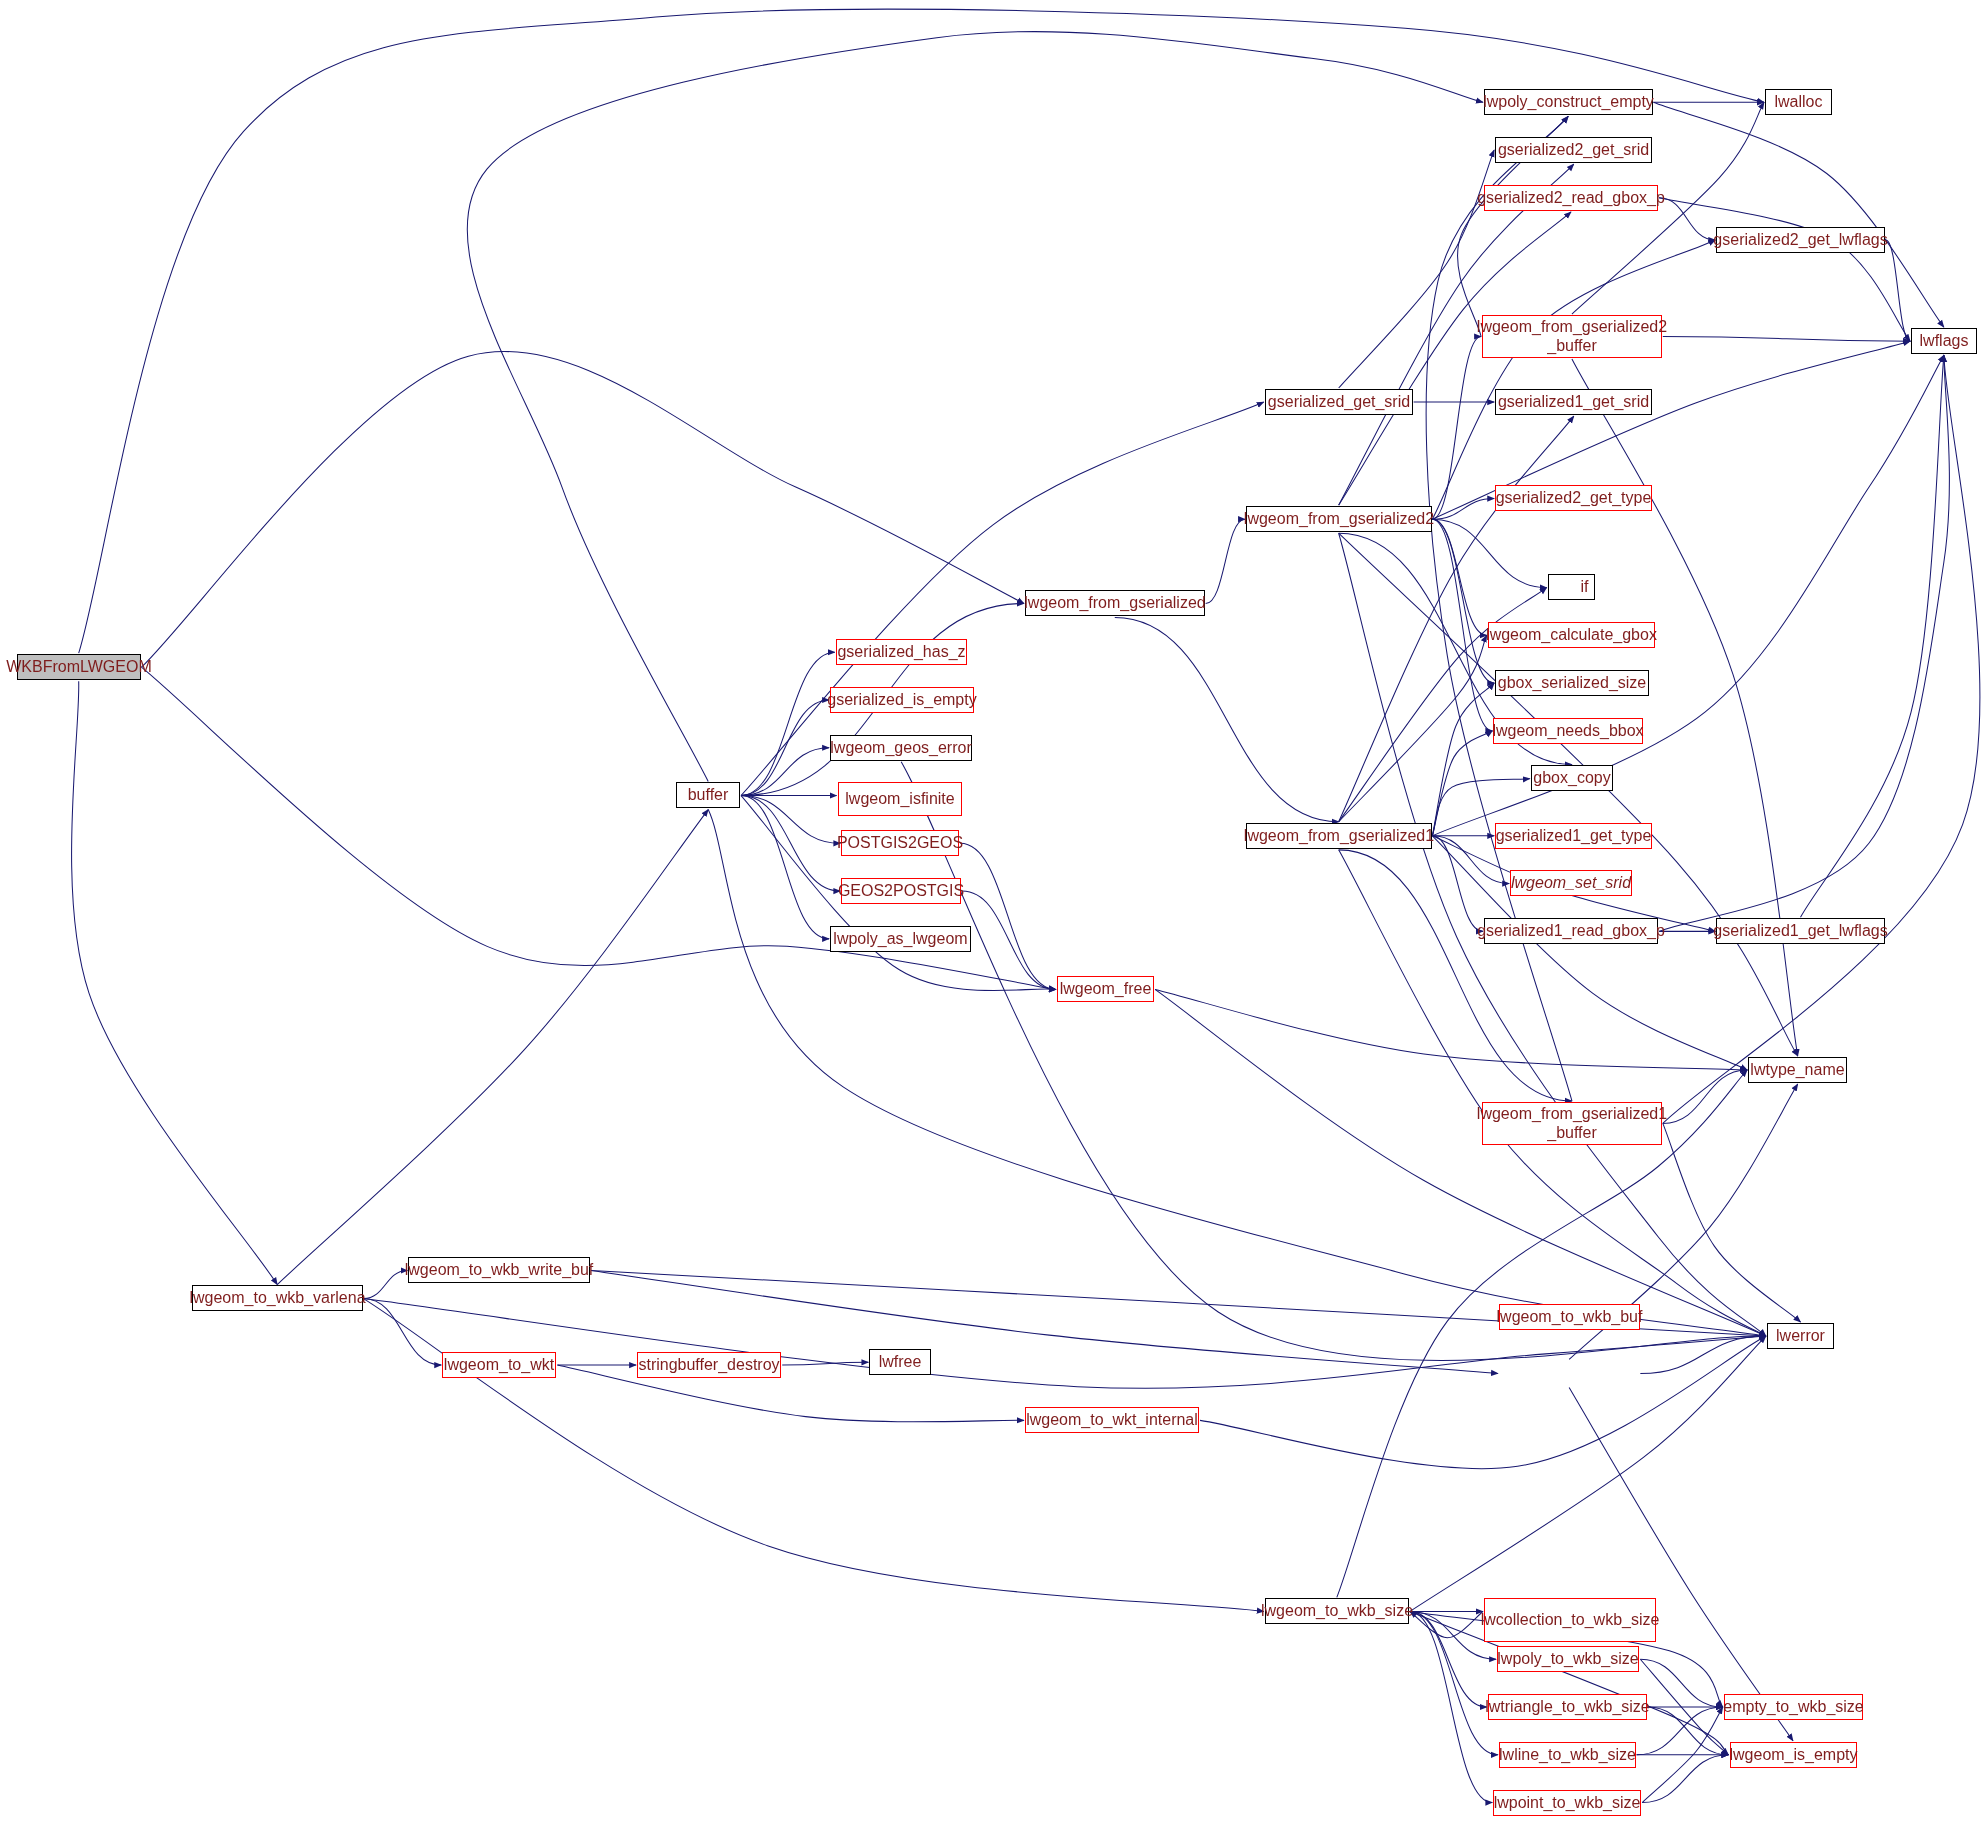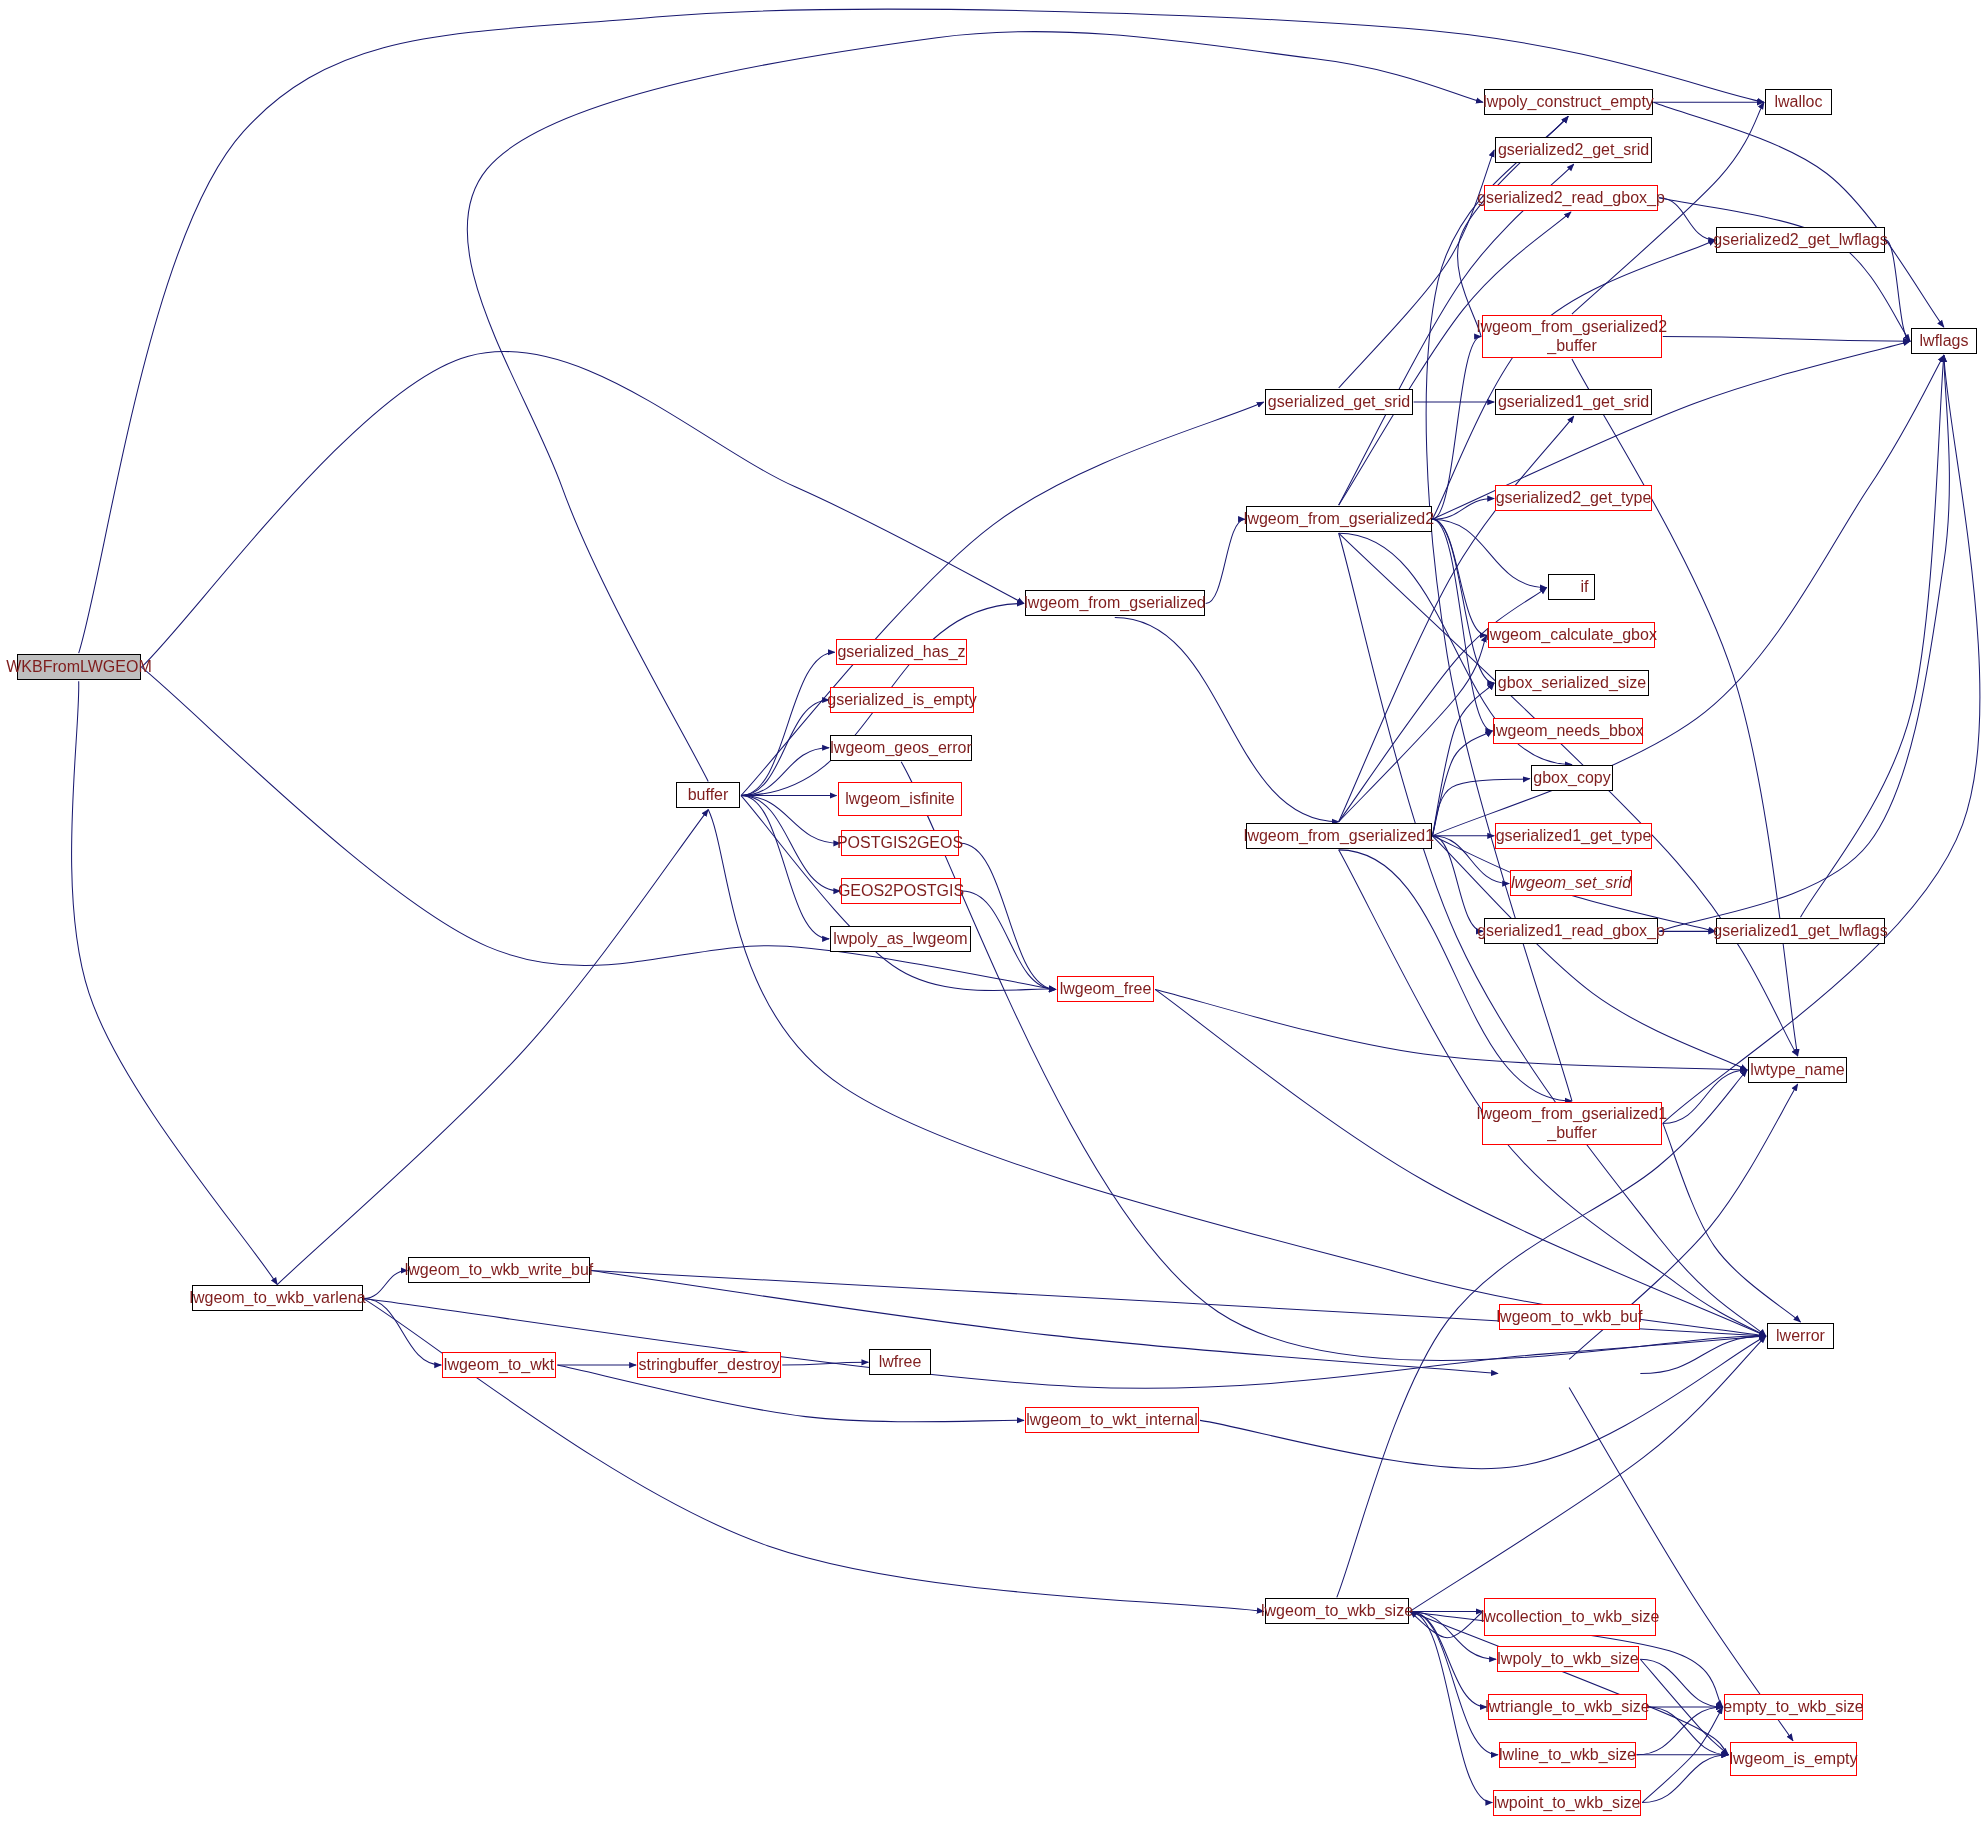--- a/index.html
+++ b/index.html
@@ -172,28 +172,28 @@
       <div class="node red" style="left: 1488px; top: 622px; width: 167px; height: 26px;">lwgeom_calculate_gbox</div>
       <div class="node" style="left: 1495px; top: 670px; width: 154px; height: 26px;">gbox_serialized_size</div>
       <div class="node red" style="left: 1493px; top: 718px; width: 150px; height: 26px;">lwgeom_needs_bbox</div>
       <div class="node" style="left: 1531px; top: 765px; width: 82px; height: 26px;">gbox_copy</div>
       <div class="node red" style="left: 1495px; top: 823px; width: 157px; height: 26px;">gserialized1_get_type</div>
       <div class="node red" style="left: 1510px; top: 870px; width: 122px; height: 26px; font-style: italic;">lwgeom_set_srid</div>
       <div class="node" style="left: 1484px; top: 918px; width: 174px; height: 26px;">gserialized1_read_gbox_p</div>
       <div class="node red" style="left: 1482px; top: 1102px; width: 180px; height: 43px;">lwgeom_from_gserialized1
 _buffer</div>
       <div class="node red" style="left: 1499px; top: 1304px; width: 141px; height: 26px;">lwgeom_to_wkb_buf</div>
-      <div class="node red" style="left: 1484px; top: 1598px; width: 172px; height: 38px;">lwcollection_to_wkb_size</div>
+      <div class="node red" style="left: 1484px; top: 1598px; width: 172px; height: 44px;">lwcollection_to_wkb_size</div>
       <div class="node red" style="left: 1497px; top: 1646px; width: 142px; height: 26px;">lwpoly_to_wkb_size</div>
       <div class="node red" style="left: 1488px; top: 1694px; width: 159px; height: 26px;">lwtriangle_to_wkb_size</div>
       <div class="node red" style="left: 1499px; top: 1742px; width: 137px; height: 26px;">lwline_to_wkb_size</div>
       <div class="node red" style="left: 1493px; top: 1790px; width: 148px; height: 26px;">lwpoint_to_wkb_size</div>
       <div class="node" style="left: 1765px; top: 89px; width: 67px; height: 26px;">lwalloc</div>
       <div class="node" style="left: 1716px; top: 227px; width: 169px; height: 26px;">gserialized2_get_lwflags</div>
       <div class="node" style="left: 1911px; top: 328px; width: 66px; height: 26px;">lwflags</div>
       <div class="node" style="left: 1716px; top: 918px; width: 169px; height: 26px;">gserialized1_get_lwflags</div>
       <div class="node" style="left: 1748px; top: 1057px; width: 99px; height: 26px;">lwtype_name</div>
       <div class="node" style="left: 1767px; top: 1323px; width: 67px; height: 26px;">lwerror</div>
       <div class="node red" style="left: 1724px; top: 1694px; width: 139px; height: 26px;">empty_to_wkb_size</div>
-      <div class="node red" style="left: 1730px; top: 1742px; width: 127px; height: 34px;">lwgeom_is_empty</div>
+      <div class="node red" style="left: 1730px; top: 1742px; width: 127px; height: 26px;">lwgeom_is_empty</div>
     </div>
 </div>
 
 
 </body></html>

